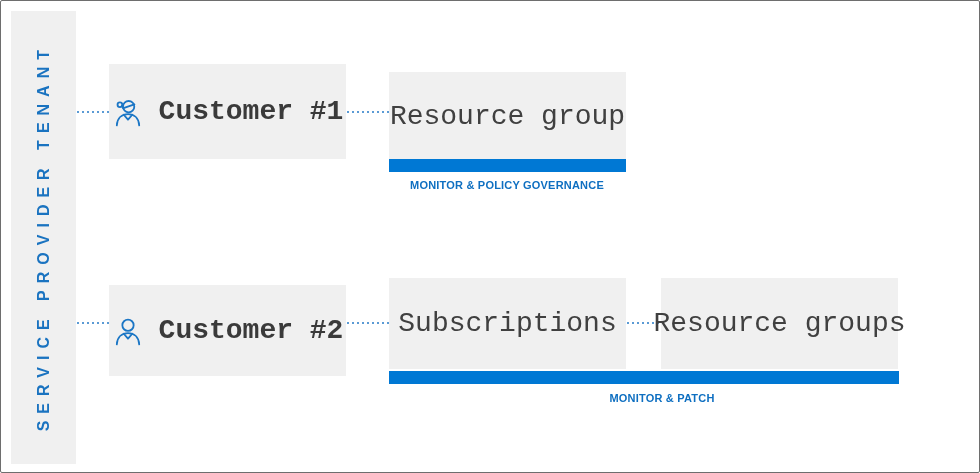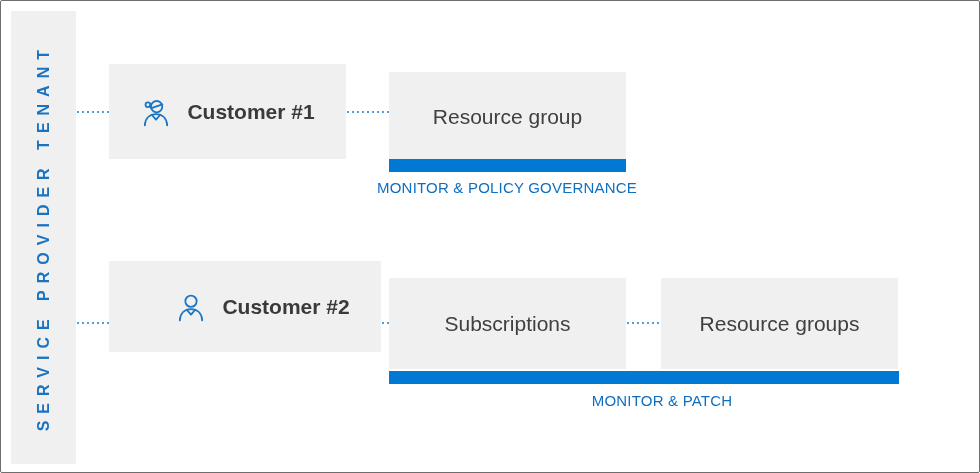--- a/index.html
+++ b/index.html
@@ -39,23 +39,24 @@
   }
   .box {
     position: absolute;
     background: var(--box-gray, #f0f0f0);
     display: flex;
     align-items: center;
     justify-content: center;
     gap: 15px;
   }
   .box .title {
-    font-size: 21px;
+    font-size: 28px;
     color: var(--title-gray, #404040);
     white-space: nowrap;
+    font-family: Liberation Mono, monospace;
   }
   .box.customer .title {
     font-weight: 700;
     color: #3a3a3a;
   }
   .person-icon svg {
     display: block;
     stroke: var(--icon-blue, #1b76c5);
     fill: none;
     stroke-width: 1.7;
@@ -69,22 +70,22 @@
       var(--dotted-line-blue, #5b9bd5) 0 2px, transparent 2px 5px);
   }
   .bar {
     position: absolute;
     height: 13px;
     background: var(--bar-blue, #0078d4);
   }
   .banner-label {
     position: absolute;
     transform: translateX(-50%);
-    font-size: 15px;
-    font-weight: 400;
+    font-size: 11px;
+    font-weight: 700;
     letter-spacing: 0.2px;
     color: var(--label-blue, #0e6fc1);
     white-space: nowrap;
   }
 </style>
 </head>
 <body>
 
 <div class="canvas">
 
@@ -113,21 +114,21 @@
     <span class="title">Resource group</span>
   </div>
 
   <div class="bar" style="left:388px; top:158px; width:237px;"></div>
   <div class="banner-label" style="left:506px; top:178px;">MONITOR &amp; POLICY GOVERNANCE</div>
 
   <div class="dotted" style="left:76px; top:321px; width:32px;"></div>
   <div class="dotted" style="left:346px; top:321px; width:42px;"></div>
   <div class="dotted" style="left:626px; top:321px; width:34px;"></div>
 
-  <div class="box customer" style="left:108px; top:260px; width:237px; height:91px;padding-left:35px;">
+  <div class="box customer" style="left:108px; top:284px; width:237px; height:91px;">
     <span class="person-icon">
       <svg width="32" height="34" viewBox="0 0 30 30" aria-hidden="true">
         <circle cx="15" cy="9.6" r="5.3"></circle>
         <path d="M4.5 27.5 C5 20.5 9.5 17 15 17 C20.5 17 25 20.5 25.5 27.5"></path>
         <path d="M11 17.6 L15 22.2 L19 17.6"></path>
       </svg>
     </span>
     <span class="title">Customer #2</span>
   </div>
 

